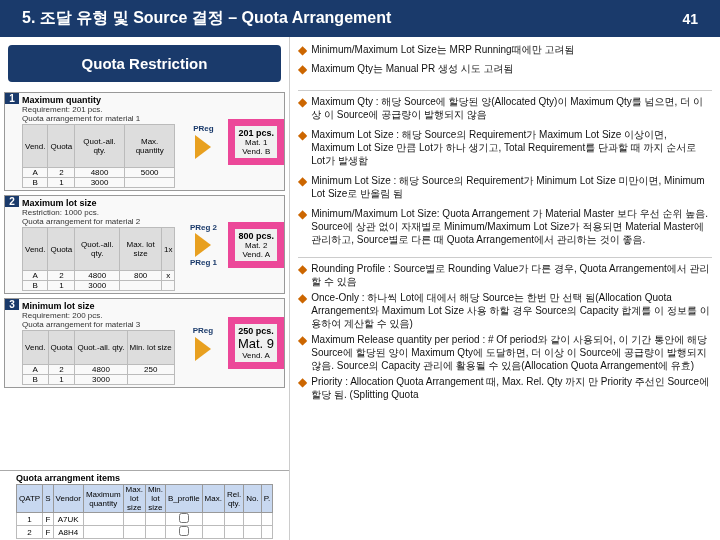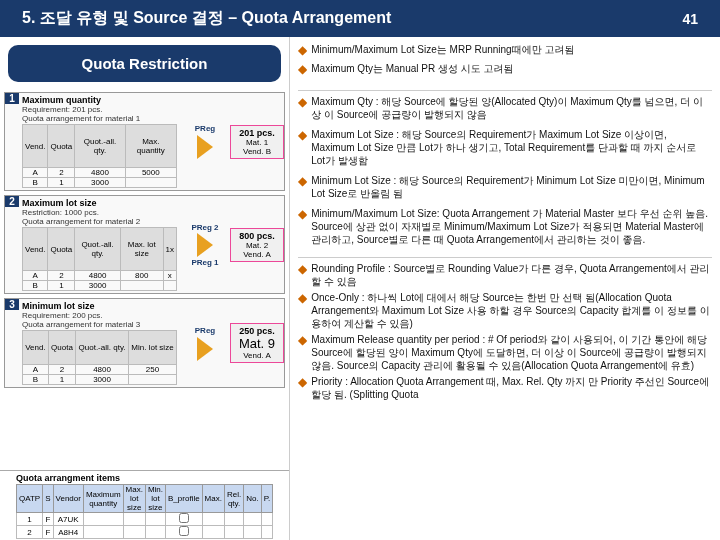--- a/index.html
+++ b/index.html
@@ -40,21 +40,21 @@
     }
 
     .quota-restriction-box {
       background: #1a3a6b;
       color: #fff;
       text-align: center;
       font-size: 15px;
       font-weight: bold;
       padding: 10px 8px;
       margin: 8px;
-      border-radius: 10px;
+      border-radius: 4px;
     }
 
     .diagram-area {
       flex: 1;
       overflow: hidden;
       padding: 2px 4px;
     }
 
     .diagram-row {
       display: flex;
@@ -126,21 +126,21 @@
     .arrow-right {
       width: 0;
       height: 0;
       border-top: 12px solid transparent;
       border-bottom: 12px solid transparent;
       border-left: 16px solid #e8a020;
     }
 
     .result-box {
       background: #f0f0f0;
-      border: 1px solid #ec4899;
+      border: 7px solid #ec4899;
       padding: 2px 3px;
       font-size: 8px;
       text-align: center;
       min-width: 54px;
     }
 
     .bottom-table-area {
       border-top: 1px solid #aaa;
       padding: 2px 16px;
     }

